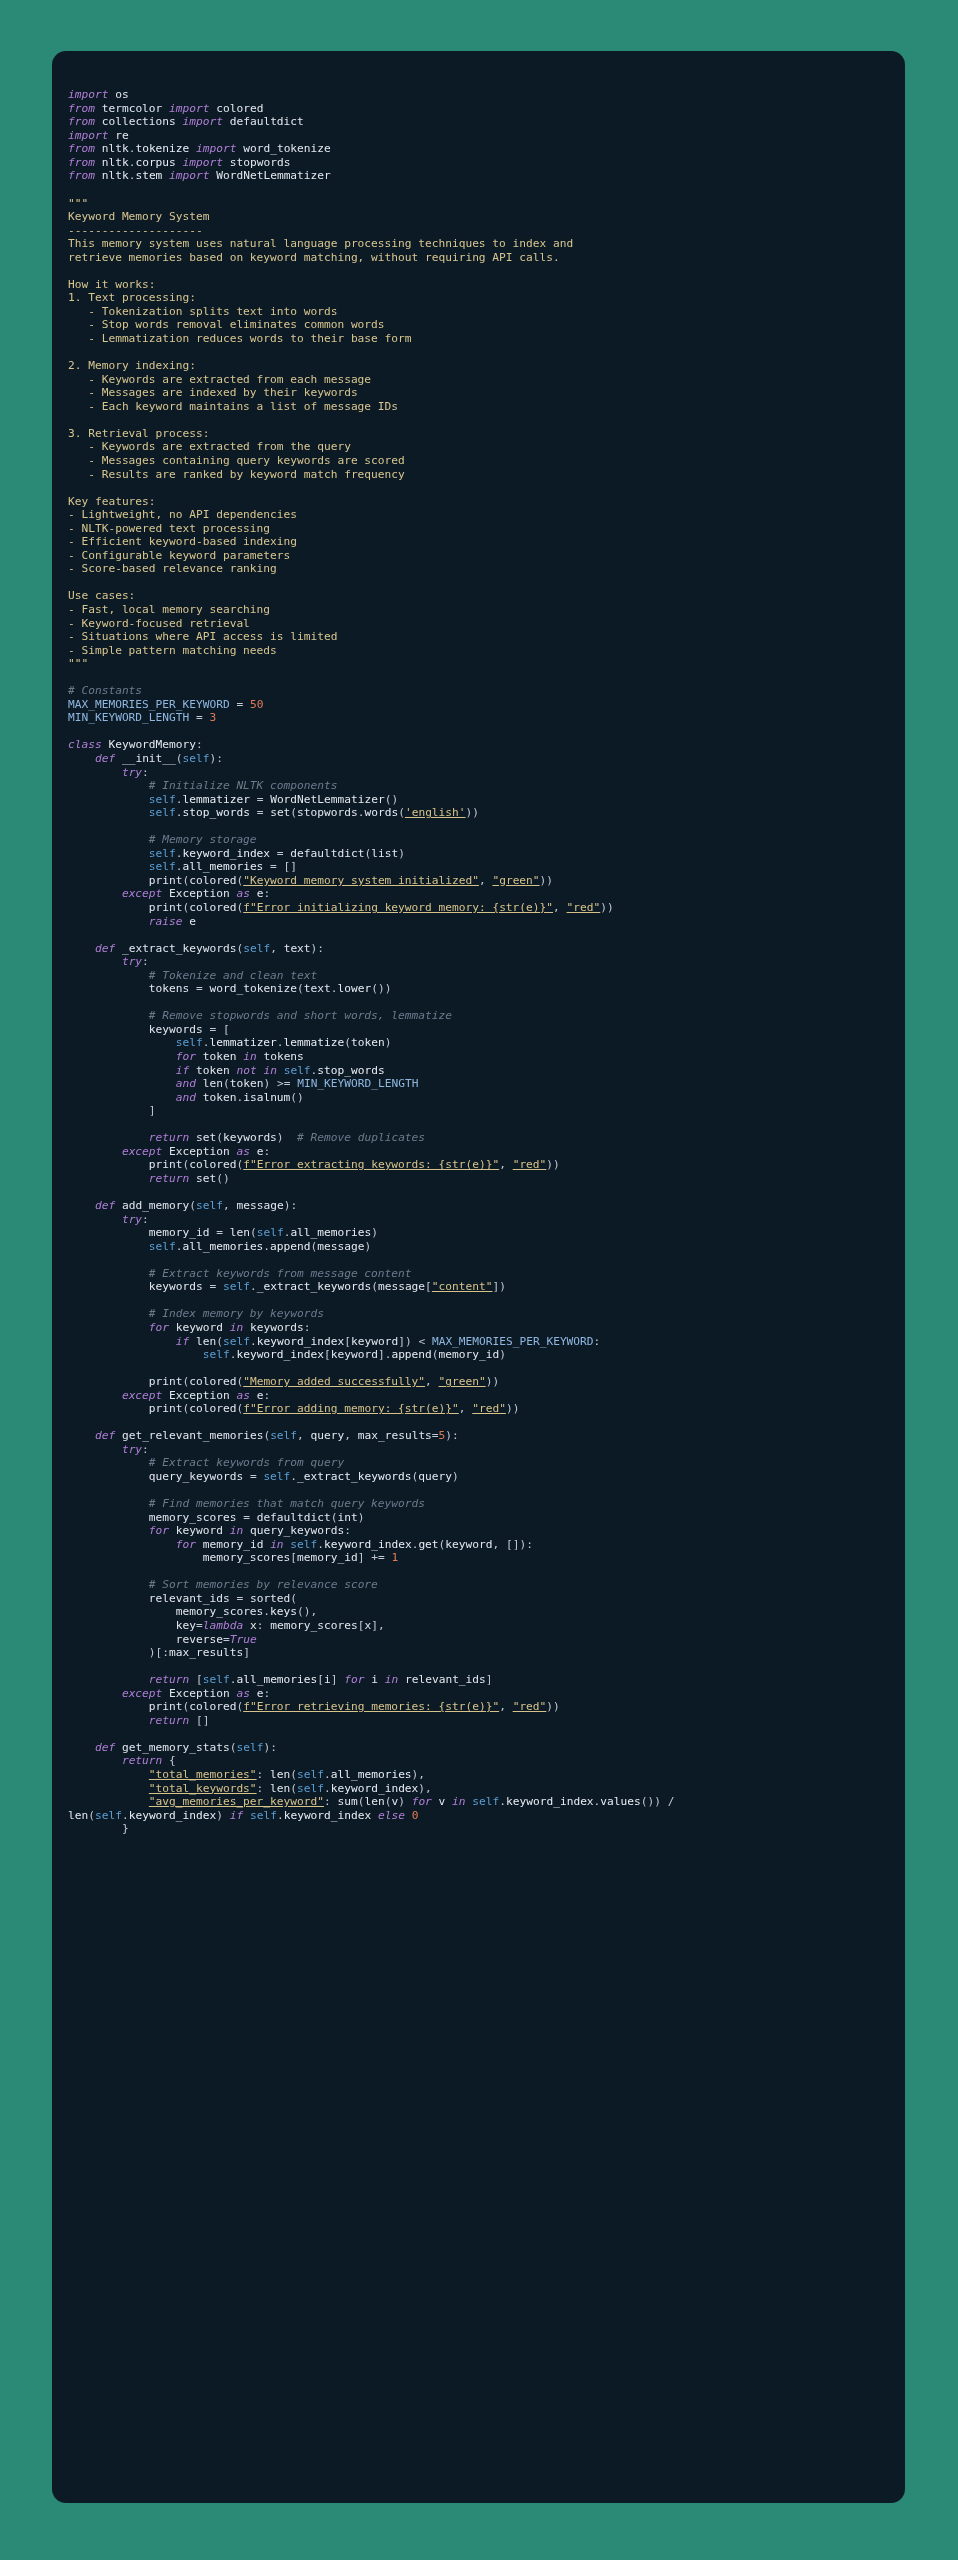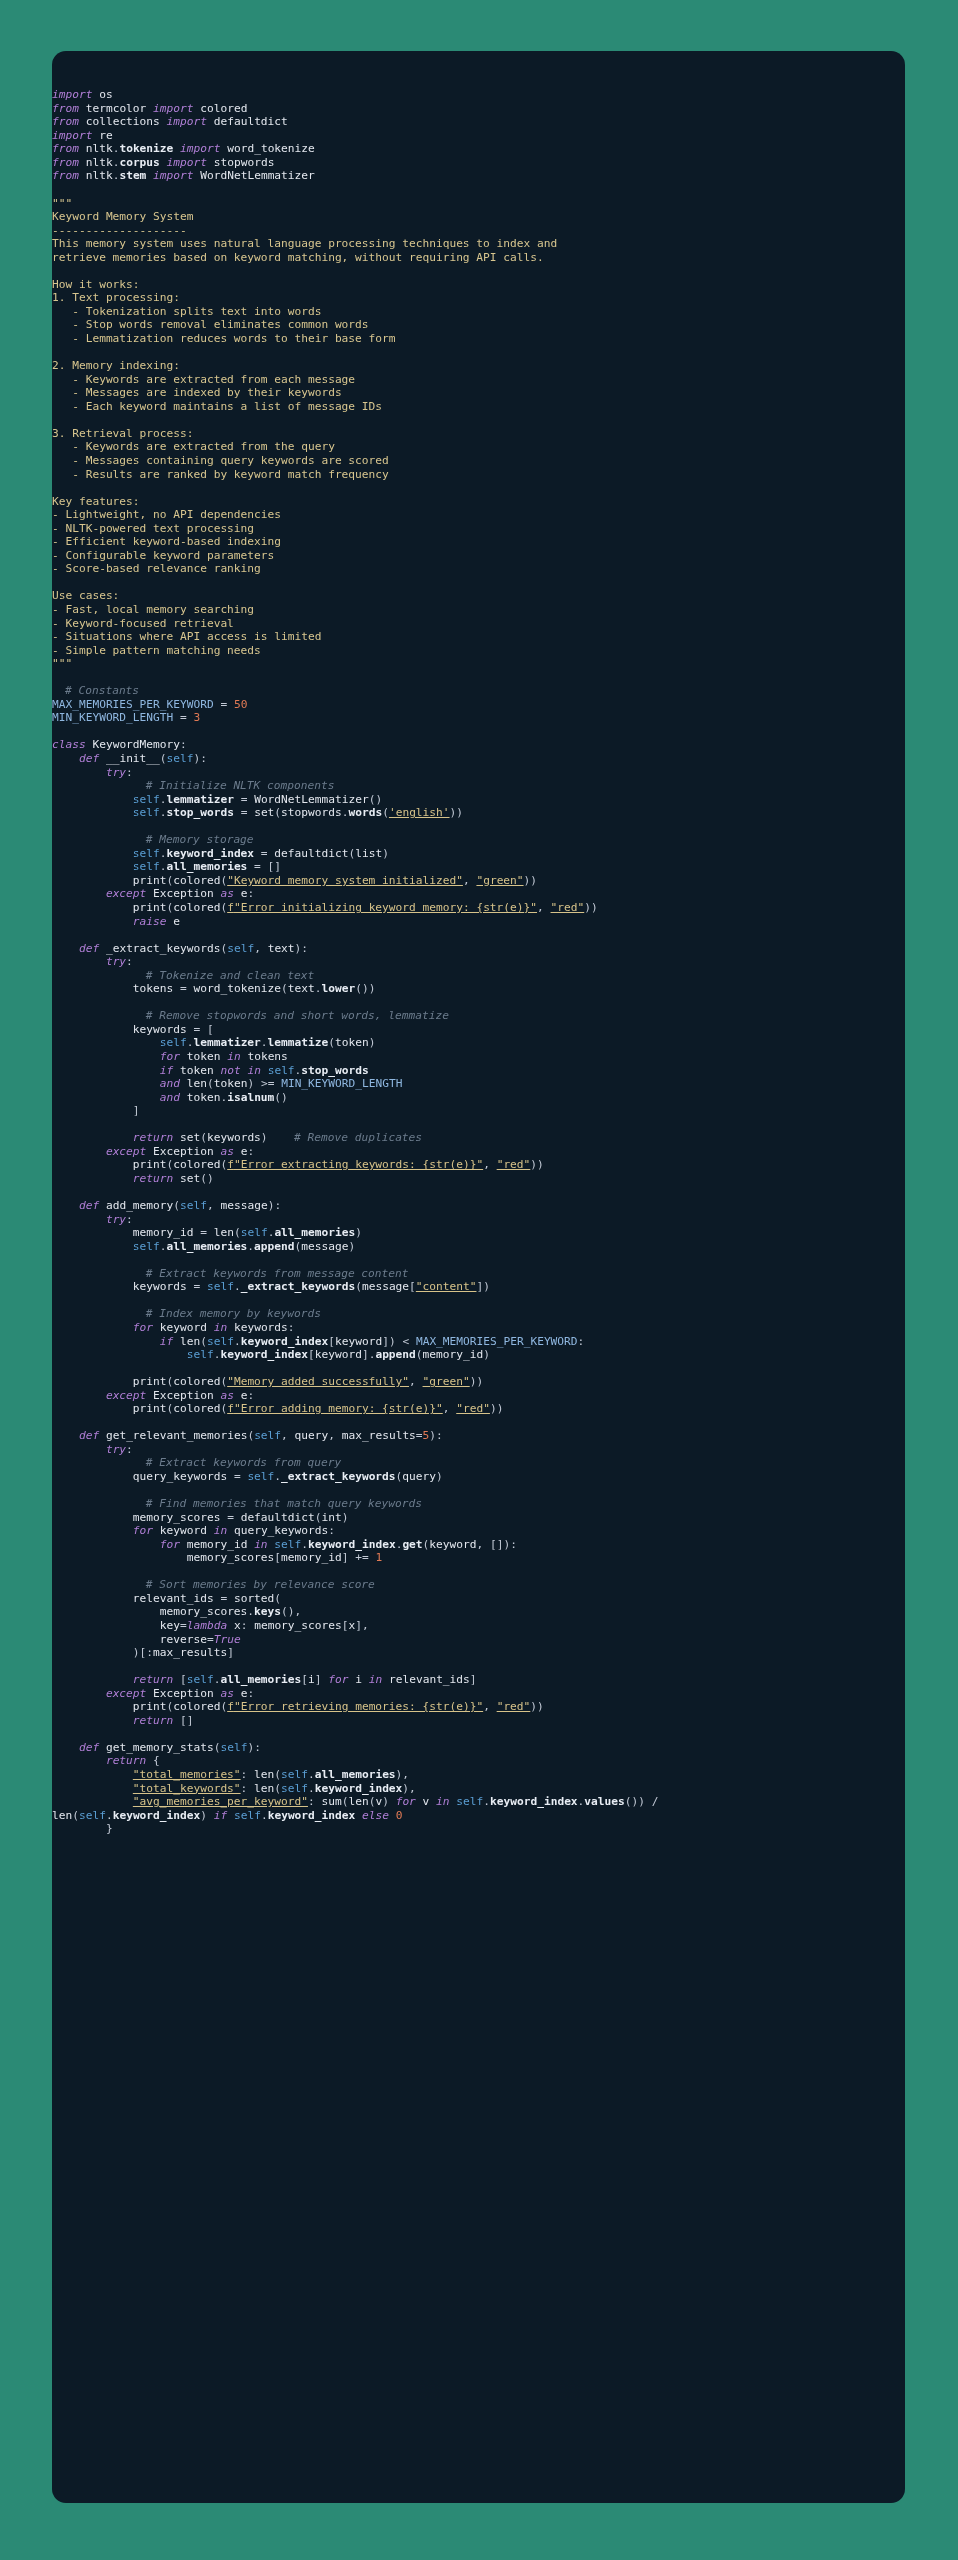--- a/index.html
+++ b/index.html
@@ -24,32 +24,33 @@
     box-sizing: border-box;
     padding: 26px 0 26px 0;
     overflow: hidden;
   }
   #code-body {
     font-family: "DejaVu Sans Mono", "Liberation Mono", monospace;
     font-size: 11.2px;
     line-height: 13.55px;
     white-space: pre;
     color: #e3e7ee;
+    padding-left: 16px;
     letter-spacing: 0px;
     tab-size: 4;
   }
   #code-body .ln { display: block; min-height: 13.55px; }
 
   
   .kw   { color: #b07fd6; font-style: italic; }      
   .nm   { color: #e3e7ee; }                          
-  .mod  { color: #e8edf4; font-weight: bold; }       
+  .mod  { color: #e8edf4; font-weight: normal; }       
   .str  { color: #d7c38a; text-decoration: underline; }                          
   .doc  { color: #d8c68f; }                          
-  .cmt  { color: #6b7b8c; font-style: italic; margin-left: 13px; }      
+  .cmt  { color: #6b7b8c; font-style: italic; }      
   .num  { color: #e07a55; }                          
   .slf  { color: #5b9fd4; text-align: right; }                          
   .cst  { color: #8fb7e0; }                          
   .op   { color: #c3cad6; }                          
 </style>
 </head>
 <body>
 
 <div id="code-card">
   <pre id="code-body"><span class="ln"><span class="kw">import</span> <span class="nm">os</span></span><span class="ln"><span class="kw">from</span> <span class="nm">termcolor</span> <span class="kw">import</span> <span class="nm">colored</span></span><span class="ln"><span class="kw">from</span> <span class="nm">collections</span> <span class="kw">import</span> <span class="nm">defaultdict</span></span><span class="ln"><span class="kw">import</span> <span class="nm">re</span></span><span class="ln"><span class="kw">from</span> <span class="nm">nltk</span><span class="op">.</span><span class="mod">tokenize</span> <span class="kw">import</span> <span class="nm">word_tokenize</span></span><span class="ln"><span class="kw">from</span> <span class="nm">nltk</span><span class="op">.</span><span class="mod">corpus</span> <span class="kw">import</span> <span class="nm">stopwords</span></span><span class="ln"><span class="kw">from</span> <span class="nm">nltk</span><span class="op">.</span><span class="mod">stem</span> <span class="kw">import</span> <span class="nm">WordNetLemmatizer</span></span><span class="ln">&nbsp;</span><span class="ln"><span class="doc">"""</span></span><span class="ln"><span class="doc">Keyword Memory System</span></span><span class="ln"><span class="doc">--------------------</span></span><span class="ln"><span class="doc">This memory system uses natural language processing techniques to index and</span></span><span class="ln"><span class="doc">retrieve memories based on keyword matching, without requiring API calls.</span></span><span class="ln"><span class="doc">&nbsp;</span></span><span class="ln"><span class="doc">How it works:</span></span><span class="ln"><span class="doc">1. Text processing:</span></span><span class="ln"><span class="doc">   - Tokenization splits text into words</span></span><span class="ln"><span class="doc">   - Stop words removal eliminates common words</span></span><span class="ln"><span class="doc">   - Lemmatization reduces words to their base form</span></span><span class="ln"><span class="doc">&nbsp;</span></span><span class="ln"><span class="doc">2. Memory indexing:</span></span><span class="ln"><span class="doc">   - Keywords are extracted from each message</span></span><span class="ln"><span class="doc">   - Messages are indexed by their keywords</span></span><span class="ln"><span class="doc">   - Each keyword maintains a list of message IDs</span></span><span class="ln"><span class="doc">&nbsp;</span></span><span class="ln"><span class="doc">3. Retrieval process:</span></span><span class="ln"><span class="doc">   - Keywords are extracted from the query</span></span><span class="ln"><span class="doc">   - Messages containing query keywords are scored</span></span><span class="ln"><span class="doc">   - Results are ranked by keyword match frequency</span></span><span class="ln"><span class="doc">&nbsp;</span></span><span class="ln"><span class="doc">Key features:</span></span><span class="ln"><span class="doc">- Lightweight, no API dependencies</span></span><span class="ln"><span class="doc">- NLTK-powered text processing</span></span><span class="ln"><span class="doc">- Efficient keyword-based indexing</span></span><span class="ln"><span class="doc">- Configurable keyword parameters</span></span><span class="ln"><span class="doc">- Score-based relevance ranking</span></span><span class="ln"><span class="doc">&nbsp;</span></span><span class="ln"><span class="doc">Use cases:</span></span><span class="ln"><span class="doc">- Fast, local memory searching</span></span><span class="ln"><span class="doc">- Keyword-focused retrieval</span></span><span class="ln"><span class="doc">- Situations where API access is limited</span></span><span class="ln"><span class="doc">- Simple pattern matching needs</span></span><span class="ln"><span class="doc">"""</span></span><span class="ln">&nbsp;</span><span class="ln"><span class="cmt"># Constants</span></span><span class="ln"><span class="cst">MAX_MEMORIES_PER_KEYWORD</span> <span class="op">=</span> <span class="num">50</span></span><span class="ln"><span class="cst">MIN_KEYWORD_LENGTH</span> <span class="op">=</span> <span class="num">3</span></span><span class="ln">&nbsp;</span><span class="ln"><span class="kw">class</span> <span class="nm">KeywordMemory</span><span class="op">:</span></span><span class="ln">    <span class="kw">def</span> <span class="nm">__init__</span><span class="op">(</span><span class="slf">self</span><span class="op">)</span><span class="op">:</span></span><span class="ln">        <span class="kw">try</span><span class="op">:</span></span><span class="ln">            <span class="cmt"># Initialize NLTK components</span></span><span class="ln">            <span class="slf">self</span><span class="op">.</span><span class="mod">lemmatizer</span> <span class="op">=</span> <span class="nm">WordNetLemmatizer</span><span class="op">(</span><span class="op">)</span></span><span class="ln">            <span class="slf">self</span><span class="op">.</span><span class="mod">stop_words</span> <span class="op">=</span> <span class="nm">set</span><span class="op">(</span><span class="nm">stopwords</span><span class="op">.</span><span class="mod">words</span><span class="op">(</span><span class="str">'english'</span><span class="op">)</span><span class="op">)</span></span><span class="ln">&nbsp;</span><span class="ln">            <span class="cmt"># Memory storage</span></span><span class="ln">            <span class="slf">self</span><span class="op">.</span><span class="mod">keyword_index</span> <span class="op">=</span> <span class="nm">defaultdict</span><span class="op">(</span><span class="nm">list</span><span class="op">)</span></span><span class="ln">            <span class="slf">self</span><span class="op">.</span><span class="mod">all_memories</span> <span class="op">=</span> <span class="op">[</span><span class="op">]</span></span><span class="ln">            <span class="nm">print</span><span class="op">(</span><span class="nm">colored</span><span class="op">(</span><span class="str">"Keyword memory system initialized"</span><span class="op">,</span> <span class="str">"green"</span><span class="op">)</span><span class="op">)</span></span><span class="ln">        <span class="kw">except</span> <span class="nm">Exception</span> <span class="kw">as</span> <span class="nm">e</span><span class="op">:</span></span><span class="ln">            <span class="nm">print</span><span class="op">(</span><span class="nm">colored</span><span class="op">(</span><span class="str">f</span><span class="str">"Error initializing keyword memory: {str(e)}"</span><span class="op">,</span> <span class="str">"red"</span><span class="op">)</span><span class="op">)</span></span><span class="ln">            <span class="kw">raise</span> <span class="nm">e</span></span><span class="ln">&nbsp;</span><span class="ln">    <span class="kw">def</span> <span class="nm">_extract_keywords</span><span class="op">(</span><span class="slf">self</span><span class="op">,</span> <span class="nm">text</span><span class="op">)</span><span class="op">:</span></span><span class="ln">        <span class="kw">try</span><span class="op">:</span></span><span class="ln">            <span class="cmt"># Tokenize and clean text</span></span><span class="ln">            <span class="nm">tokens</span> <span class="op">=</span> <span class="nm">word_tokenize</span><span class="op">(</span><span class="nm">text</span><span class="op">.</span><span class="mod">lower</span><span class="op">(</span><span class="op">)</span><span class="op">)</span></span><span class="ln">&nbsp;</span><span class="ln">            <span class="cmt"># Remove stopwords and short words, lemmatize</span></span><span class="ln">            <span class="nm">keywords</span> <span class="op">=</span> <span class="op">[</span></span><span class="ln">                <span class="slf">self</span><span class="op">.</span><span class="mod">lemmatizer</span><span class="op">.</span><span class="mod">lemmatize</span><span class="op">(</span><span class="nm">token</span><span class="op">)</span></span><span class="ln">                <span class="kw">for</span> <span class="nm">token</span> <span class="kw">in</span> <span class="nm">tokens</span></span><span class="ln">                <span class="kw">if</span> <span class="nm">token</span> <span class="kw">not</span> <span class="kw">in</span> <span class="slf">self</span><span class="op">.</span><span class="mod">stop_words</span></span><span class="ln">                <span class="kw">and</span> <span class="nm">len</span><span class="op">(</span><span class="nm">token</span><span class="op">)</span> <span class="op">&gt;</span><span class="op">=</span> <span class="cst">MIN_KEYWORD_LENGTH</span></span><span class="ln">                <span class="kw">and</span> <span class="nm">token</span><span class="op">.</span><span class="mod">isalnum</span><span class="op">(</span><span class="op">)</span></span><span class="ln">            <span class="op">]</span></span><span class="ln">&nbsp;</span><span class="ln">            <span class="kw">return</span> <span class="nm">set</span><span class="op">(</span><span class="nm">keywords</span><span class="op">)</span>  <span class="cmt"># Remove duplicates</span></span><span class="ln">        <span class="kw">except</span> <span class="nm">Exception</span> <span class="kw">as</span> <span class="nm">e</span><span class="op">:</span></span><span class="ln">            <span class="nm">print</span><span class="op">(</span><span class="nm">colored</span><span class="op">(</span><span class="str">f</span><span class="str">"Error extracting keywords: {str(e)}"</span><span class="op">,</span> <span class="str">"red"</span><span class="op">)</span><span class="op">)</span></span><span class="ln">            <span class="kw">return</span> <span class="nm">set</span><span class="op">(</span><span class="op">)</span></span><span class="ln">&nbsp;</span><span class="ln">    <span class="kw">def</span> <span class="nm">add_memory</span><span class="op">(</span><span class="slf">self</span><span class="op">,</span> <span class="nm">message</span><span class="op">)</span><span class="op">:</span></span><span class="ln">        <span class="kw">try</span><span class="op">:</span></span><span class="ln">            <span class="nm">memory_id</span> <span class="op">=</span> <span class="nm">len</span><span class="op">(</span><span class="slf">self</span><span class="op">.</span><span class="mod">all_memories</span><span class="op">)</span></span><span class="ln">            <span class="slf">self</span><span class="op">.</span><span class="mod">all_memories</span><span class="op">.</span><span class="mod">append</span><span class="op">(</span><span class="nm">message</span><span class="op">)</span></span><span class="ln">&nbsp;</span><span class="ln">            <span class="cmt"># Extract keywords from message content</span></span><span class="ln">            <span class="nm">keywords</span> <span class="op">=</span> <span class="slf">self</span><span class="op">.</span><span class="mod">_extract_keywords</span><span class="op">(</span><span class="nm">message</span><span class="op">[</span><span class="str">"content"</span><span class="op">]</span><span class="op">)</span></span><span class="ln">&nbsp;</span><span class="ln">            <span class="cmt"># Index memory by keywords</span></span><span class="ln">            <span class="kw">for</span> <span class="nm">keyword</span> <span class="kw">in</span> <span class="nm">keywords</span><span class="op">:</span></span><span class="ln">                <span class="kw">if</span> <span class="nm">len</span><span class="op">(</span><span class="slf">self</span><span class="op">.</span><span class="mod">keyword_index</span><span class="op">[</span><span class="nm">keyword</span><span class="op">]</span><span class="op">)</span> <span class="op">&lt;</span> <span class="cst">MAX_MEMORIES_PER_KEYWORD</span><span class="op">:</span></span><span class="ln">                    <span class="slf">self</span><span class="op">.</span><span class="mod">keyword_index</span><span class="op">[</span><span class="nm">keyword</span><span class="op">]</span><span class="op">.</span><span class="mod">append</span><span class="op">(</span><span class="nm">memory_id</span><span class="op">)</span></span><span class="ln">&nbsp;</span><span class="ln">            <span class="nm">print</span><span class="op">(</span><span class="nm">colored</span><span class="op">(</span><span class="str">"Memory added successfully"</span><span class="op">,</span> <span class="str">"green"</span><span class="op">)</span><span class="op">)</span></span><span class="ln">        <span class="kw">except</span> <span class="nm">Exception</span> <span class="kw">as</span> <span class="nm">e</span><span class="op">:</span></span><span class="ln">            <span class="nm">print</span><span class="op">(</span><span class="nm">colored</span><span class="op">(</span><span class="str">f</span><span class="str">"Error adding memory: {str(e)}"</span><span class="op">,</span> <span class="str">"red"</span><span class="op">)</span><span class="op">)</span></span><span class="ln">&nbsp;</span><span class="ln">    <span class="kw">def</span> <span class="nm">get_relevant_memories</span><span class="op">(</span><span class="slf">self</span><span class="op">,</span> <span class="nm">query</span><span class="op">,</span> <span class="nm">max_results</span><span class="op">=</span><span class="num">5</span><span class="op">)</span><span class="op">:</span></span><span class="ln">        <span class="kw">try</span><span class="op">:</span></span><span class="ln">            <span class="cmt"># Extract keywords from query</span></span><span class="ln">            <span class="nm">query_keywords</span> <span class="op">=</span> <span class="slf">self</span><span class="op">.</span><span class="mod">_extract_keywords</span><span class="op">(</span><span class="nm">query</span><span class="op">)</span></span><span class="ln">&nbsp;</span><span class="ln">            <span class="cmt"># Find memories that match query keywords</span></span><span class="ln">            <span class="nm">memory_scores</span> <span class="op">=</span> <span class="nm">defaultdict</span><span class="op">(</span><span class="nm">int</span><span class="op">)</span></span><span class="ln">            <span class="kw">for</span> <span class="nm">keyword</span> <span class="kw">in</span> <span class="nm">query_keywords</span><span class="op">:</span></span><span class="ln">                <span class="kw">for</span> <span class="nm">memory_id</span> <span class="kw">in</span> <span class="slf">self</span><span class="op">.</span><span class="mod">keyword_index</span><span class="op">.</span><span class="mod">get</span><span class="op">(</span><span class="nm">keyword</span><span class="op">,</span> <span class="op">[</span><span class="op">]</span><span class="op">)</span><span class="op">:</span></span><span class="ln">                    <span class="nm">memory_scores</span><span class="op">[</span><span class="nm">memory_id</span><span class="op">]</span> <span class="op">+</span><span class="op">=</span> <span class="num">1</span></span><span class="ln">&nbsp;</span><span class="ln">            <span class="cmt"># Sort memories by relevance score</span></span><span class="ln">            <span class="nm">relevant_ids</span> <span class="op">=</span> <span class="nm">sorted</span><span class="op">(</span></span><span class="ln">                <span class="nm">memory_scores</span><span class="op">.</span><span class="mod">keys</span><span class="op">(</span><span class="op">)</span><span class="op">,</span></span><span class="ln">                <span class="nm">key</span><span class="op">=</span><span class="kw">lambda</span> <span class="nm">x</span><span class="op">:</span> <span class="nm">memory_scores</span><span class="op">[</span><span class="nm">x</span><span class="op">]</span><span class="op">,</span></span><span class="ln">                <span class="nm">reverse</span><span class="op">=</span><span class="kw">True</span></span><span class="ln">            <span class="op">)</span><span class="op">[</span><span class="op">:</span><span class="nm">max_results</span><span class="op">]</span></span><span class="ln">&nbsp;</span><span class="ln">            <span class="kw">return</span> <span class="op">[</span><span class="slf">self</span><span class="op">.</span><span class="mod">all_memories</span><span class="op">[</span><span class="nm">i</span><span class="op">]</span> <span class="kw">for</span> <span class="nm">i</span> <span class="kw">in</span> <span class="nm">relevant_ids</span><span class="op">]</span></span><span class="ln">        <span class="kw">except</span> <span class="nm">Exception</span> <span class="kw">as</span> <span class="nm">e</span><span class="op">:</span></span><span class="ln">            <span class="nm">print</span><span class="op">(</span><span class="nm">colored</span><span class="op">(</span><span class="str">f</span><span class="str">"Error retrieving memories: {str(e)}"</span><span class="op">,</span> <span class="str">"red"</span><span class="op">)</span><span class="op">)</span></span><span class="ln">            <span class="kw">return</span> <span class="op">[</span><span class="op">]</span></span><span class="ln">&nbsp;</span><span class="ln">    <span class="kw">def</span> <span class="nm">get_memory_stats</span><span class="op">(</span><span class="slf">self</span><span class="op">)</span><span class="op">:</span></span><span class="ln">        <span class="kw">return</span> <span class="op">{</span></span><span class="ln">            <span class="str">"total_memories"</span><span class="op">:</span> <span class="nm">len</span><span class="op">(</span><span class="slf">self</span><span class="op">.</span><span class="mod">all_memories</span><span class="op">)</span><span class="op">,</span></span><span class="ln">            <span class="str">"total_keywords"</span><span class="op">:</span> <span class="nm">len</span><span class="op">(</span><span class="slf">self</span><span class="op">.</span><span class="mod">keyword_index</span><span class="op">)</span><span class="op">,</span></span><span class="ln">            <span class="str">"avg_memories_per_keyword"</span><span class="op">:</span> <span class="nm">sum</span><span class="op">(</span><span class="nm">len</span><span class="op">(</span><span class="nm">v</span><span class="op">)</span> <span class="kw">for</span> <span class="nm">v</span> <span class="kw">in</span> <span class="slf">self</span><span class="op">.</span><span class="mod">keyword_index</span><span class="op">.</span><span class="mod">values</span><span class="op">(</span><span class="op">)</span><span class="op">)</span> <span class="op">/</span></span><span class="ln"><span class="nm">len</span><span class="op">(</span><span class="slf">self</span><span class="op">.</span><span class="mod">keyword_index</span><span class="op">)</span> <span class="kw">if</span> <span class="slf">self</span><span class="op">.</span><span class="mod">keyword_index</span> <span class="kw">else</span> <span class="num">0</span></span><span class="ln">        <span class="op">}</span></span></pre>

